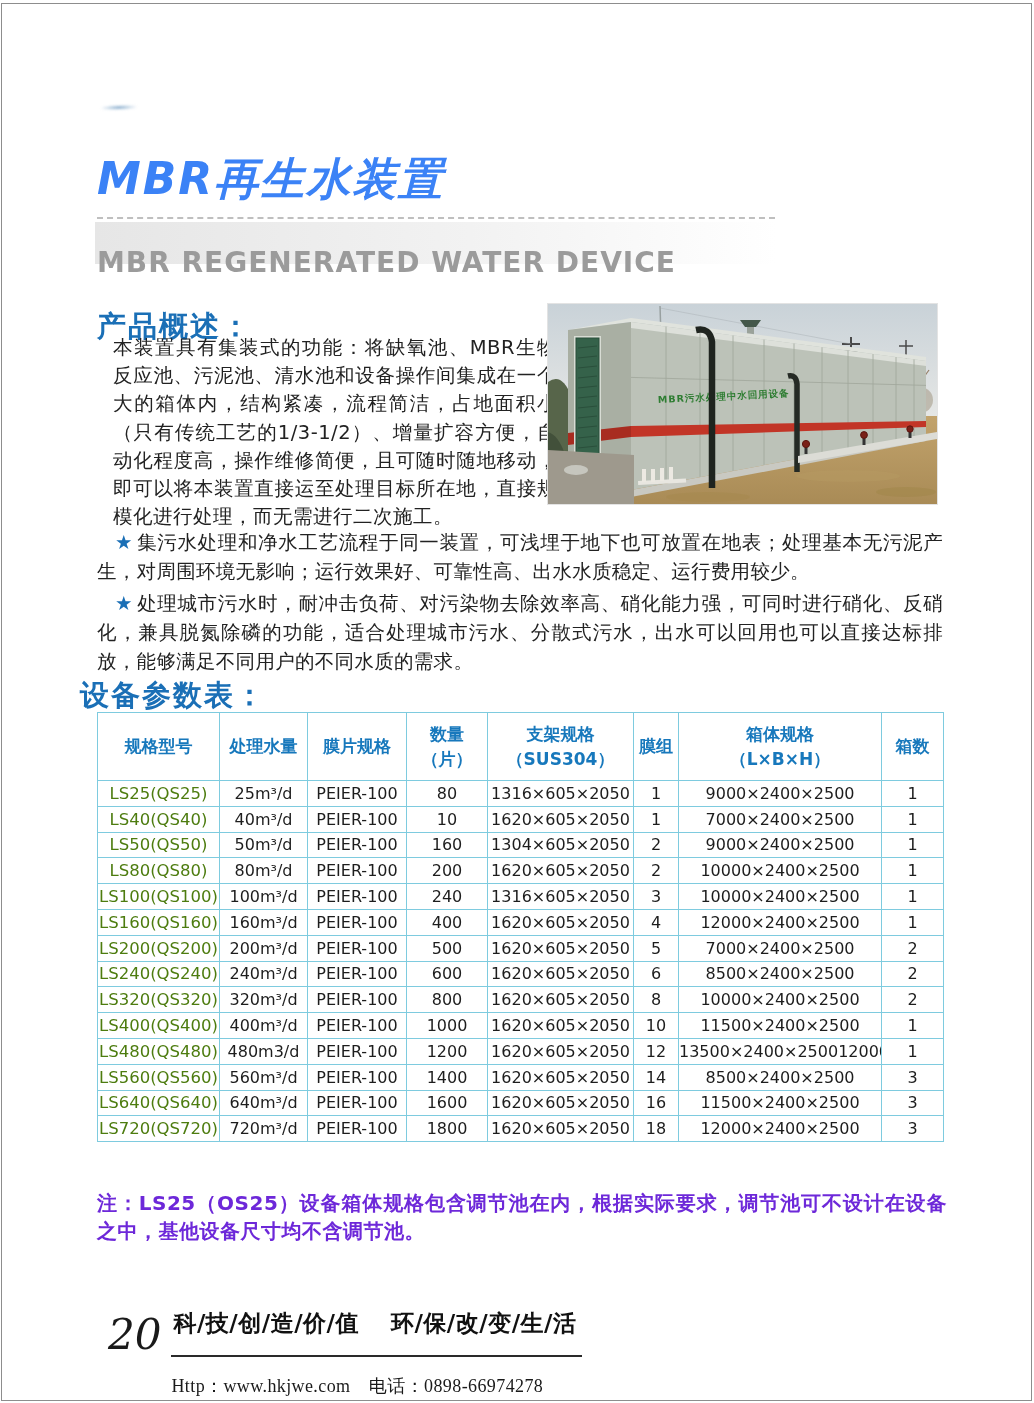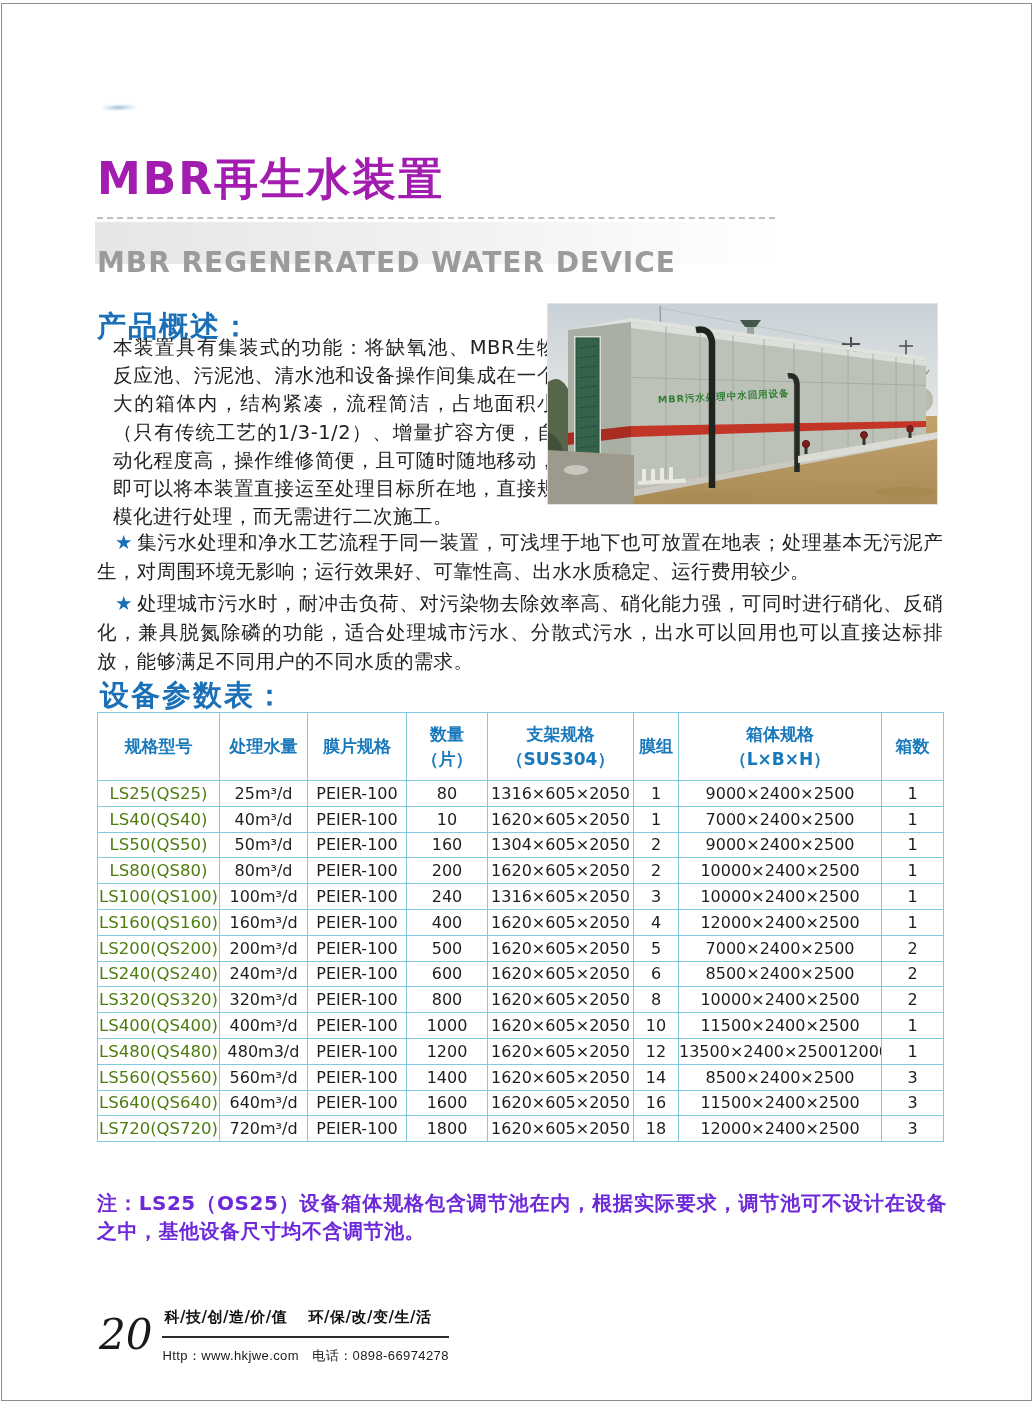--- a/index.html
+++ b/index.html
@@ -10,21 +10,21 @@
     color:#1d1d1d; overflow:hidden;
   }
   .page-border { position:absolute; left:1px; top:3px; right:2px; bottom:2px;
     border:1px solid #8d8d8d; pointer-events:none; }
   .smudge { position:absolute; left:100px; top:105px; width:38px; height:5px;
     background:radial-gradient(ellipse at center, rgba(90,140,185,.75), rgba(120,160,200,0) 70%);
     filter:blur(1px); transform:rotate(-2deg); }
 
   
   .title-cn { position:absolute; left:97px; top:150px; font-size:44px; font-weight:bold;
-    color:#a21caf; letter-spacing:2px; }
+    color:#3b82f6; letter-spacing:2px;font-style:italic; }
   .title-dash { position:absolute; left:97px; top:217px; width:678px; height:0;
     border-top:2px dashed #bfbfbf; }
   .subtitle-band { position:absolute; left:95px; top:222px; width:682px; height:42px;
     background:linear-gradient(to right,#e6e6e6 0%, #f2f2f2 55%, rgba(255,255,255,0) 100%); }
   .title-en { position:absolute; left:97px; top:226px; font-size:28px; font-weight:bold;
     color:#9b9b9b; letter-spacing:1px;margin-top:20px; }
 
   
   .sec-heading { font-size:29px; font-weight:bold; color:#1a6fb6; letter-spacing:2px; }
   .ov-heading { position:absolute; left:97px; top:292px;margin-top:15px; }
@@ -36,44 +36,44 @@
   .photo { position:absolute; left:548px; top:304px; width:389px; height:200px;
     outline:1px solid #e3e3e3; }
 
   
   .features { position:absolute; left:97px; top:528px; width:846px; }
   .feature-item { font-size:19.5px; line-height:29px; text-align:justify;
     color:#222; text-indent:18px; margin-bottom:3px; letter-spacing:0.3px; }
   .star { color:#1a6fb6; margin-right:4px; font-style:normal; }
 
   
-  .tbl-heading { position:absolute; left:100px; top:676px;font-family:Liberation Mono, monospace; }
+  .tbl-heading { position:absolute; left:80px; top:676px;font-family:Liberation Mono, monospace; }
   .param-table { position:absolute; left:97px; top:712px; width:846px;
     border-collapse:collapse; table-layout:fixed; }
   .param-table th, .param-table td { border:1px solid #7ecbdf; text-align:center;
     vertical-align:middle; overflow:hidden; white-space:nowrap; padding:0; }
   .param-table thead th { height:68px; color:#1778bc; font-size:17px;
     font-weight:bold; line-height:1.45; }
   .param-table tbody td { height:25.8px; font-size:16px; color:#1d1d1d; }
   .param-table tbody td.model { color:#4d7c0f; font-size:16.5px; }
 
   
   .note { position:absolute; left:97px; top:1190px; width:850px;
     font-size:20px; font-weight:bold; line-height:27.5px; color:#6d28d9;
     text-align:justify; letter-spacing:0.5px; }
 
   
-  .footer { position:absolute; left:99px; top:1308px; display:flex; align-items:flex-start; }
+  .footer { position:absolute; left:108px; top:1308px; display:flex; align-items:flex-start; }
   .page-num { font-family:"DejaVu Serif","Liberation Serif",serif; font-style:italic;
     font-size:42px; line-height:0.9; margin:8px 10px 0 0; color:#1a1a1a; }
   .footer-right { display:flex; flex-direction:column; }
-  .slogan { font-weight:bold; font-size:15px; letter-spacing:0.5px; color:#111;
-    padding:0 6px 9px 2px; border-bottom:2px solid #2a2a2a; }
-  .contact { font-family:Liberation Sans, sans-serif; font-size:13px;
-    color:#1a1a1a; padding-top:9px; letter-spacing:0.4px; }
+  .slogan { font-weight:bold; font-size:23px; letter-spacing:0.5px; color:#111;
+    padding:0 6px 16px 2px; border-bottom:2px solid #2a2a2a; }
+  .contact { font-family:Liberation Serif, serif; font-size:18px;
+    color:#1a1a1a; padding-top:17px; letter-spacing:0.4px; }
 </style>
 </head>
 <body>
 
 <div class="page-border"></div>
 <div class="smudge"></div>
 
 <div class="title-cn">MBR再生水装置</div>
 <div class="title-dash"></div>
 <div class="subtitle-band"></div>

